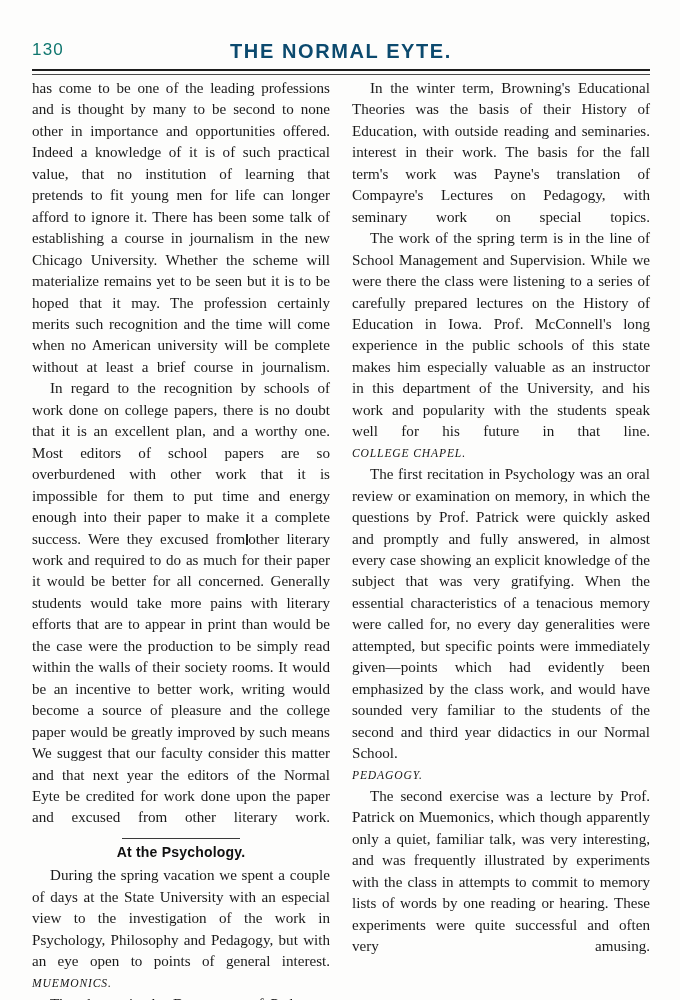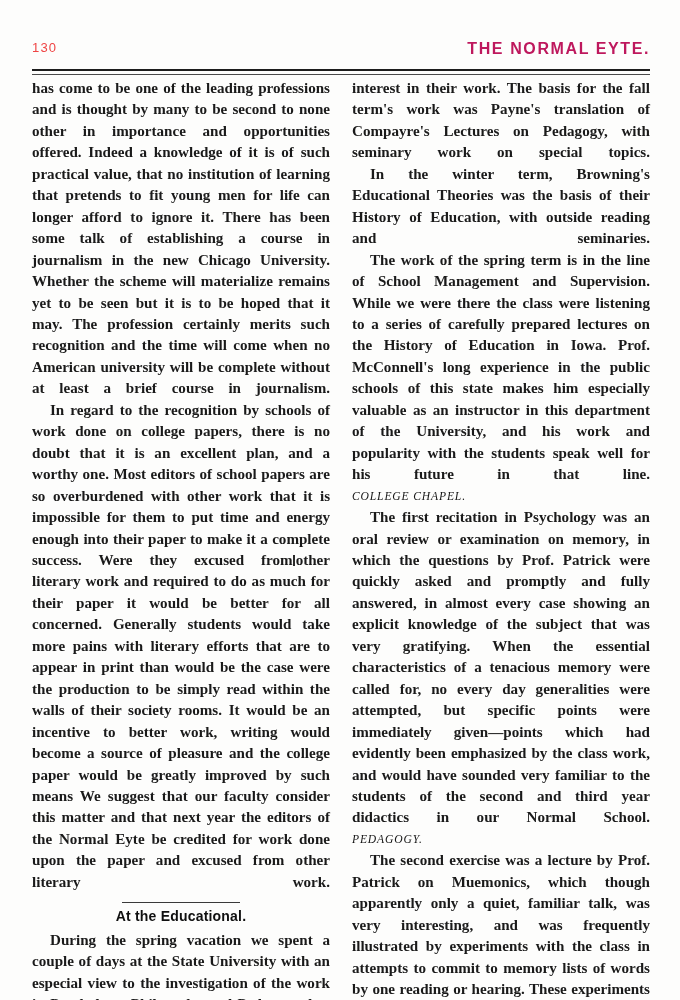--- a/index.html
+++ b/index.html
@@ -30,35 +30,35 @@
     left: 32px;
     top: 40px;
     width: 618px;
     height: 24px;
   }
   .folio {
     position: absolute;
     left: 0;
     top: 0;
     font-family: "Liberation Sans", "DejaVu Sans", sans-serif;
-    font-size: 13px;
+    font-size: 17px;
     letter-spacing: 1.2px;
-    color: #ef4444;
+    color: #0f766e;
   }
   .head-title {
     position: absolute;
     left: 0;
     top: 0;
     width: 618px;
-    text-align: right;
+    text-align: center;
     font-family: "Liberation Sans", "DejaVu Sans", sans-serif;
     font-weight: bold;
-    font-size: 16px;
+    font-size: 20px;
     letter-spacing: 1.6px;
-    color: #be185d;
+    color: #0c4a6e;
   }
 
   .head-rule {
     position: absolute;
     left: 32px;
     top: 69px;
     width: 618px;
     height: 3px;
     border-top: 2px solid #1d1d1d;
     border-bottom: 1px solid #4a4a4a;
@@ -86,21 +86,21 @@
     font-size: 15.1px;
     line-height: 21.45px;
     text-align: justify;
     text-align-last: left;
     text-indent: 18px;
     word-spacing: 0.5px;
     -webkit-hyphens: none;
     hyphens: none;
   }
   p.para.noindent { text-indent: 0; }
-  p.para.last-full { text-align-last: justify; font-weight: bold; }
+  p.para.last-full { text-align-last: justify; }
 
   em.ital { font-style: italic; }
 
   .smallcap-head {
     margin: 0;
     font-size: 11.6px;
     letter-spacing: 0.85px;
     text-align: left;
     font-variant: normal;
     line-height: 21.45px;
@@ -150,35 +150,35 @@
   <div class="columns">
 
     <div class="col col-left">
 
       <p class="para noindent last-full">has come to be one of the leading professions and is thought by many to be second to none other in importance and opportunities offered. Indeed a knowledge of it is of such practical value, that no institution of learning that pretends to fit young men for life can longer afford to ignore it. There has been some talk of establishing a course in journalism in the new Chicago University. Whether the scheme will materialize remains yet to be seen but it is to be hoped that it may. The profession certainly merits such recognition and the time will come when no American university will be complete without at least a brief course in journalism.</p>
 
       <p class="para last-full"><span>In regard to the recognition by schools of work done on college papers, there is no doubt that it is an excellent plan, and a worthy one. Most editors of school papers are so overburdened with other work that it is impossible for them to put time and energy enough into their paper to make it a complete success. Were they excused from</span><span class="artifact-bar"></span><span>other literary work and required to do as much for their paper it would be better for all concerned. Generally students would take more pains with literary efforts that are to appear in print than would be the case were the production to be simply read within the walls of their society rooms. It would be an incentive to better work, writing would become a source of pleasure and the college paper would be greatly improved by such means We suggest that our faculty consider this matter and that next year the editors of the Normal Eyte be credited for work done upon the paper and excused from other literary work.</span></p>
 
       <div class="section-divider"></div>
 
-      <p class="section-head">At the Educational.</p>
+      <p class="section-head">At the Psychology.</p>
 
       <p class="para last-full">During the spring vacation we spent a couple of days at the State University with an especial view to the investigation of the work in Psychology, Philosophy and Pedagogy, but with an eye open to points of general interest.</p>
 
       <p class="smallcap-head">MUEMONICS.</p>
 
       <p class="para last-full">The classes in the Department of Pedagogy vary from twelve to eighteen in enrollment, and the students showed much</p>
 
     </div>
 
     <div class="col col-right">
 
+      <p class="para last-full">In the winter term, Browning's Educational Theories was the basis of their History of Education, with outside reading and seminaries.</p>
+
       <p class="para noindent last-full">interest in their work. The basis for the fall term's work was Payne's translation of Compayre's Lectures on Pedagogy, with seminary work on special topics.</p>
-
-      <p class="para last-full">In the winter term, Browning's Educational Theories was the basis of their History of Education, with outside reading and seminaries.</p>
 
       <p class="para last-full">The work of the spring term is in the line of School Management and Supervision. While we were there the class were listening to a series of carefully prepared lectures on the History of Education in Iowa. Prof. McConnell's long experience in the public schools of this state makes him especially valuable as an instructor in this department of the University, and his work and popularity with the students speak well for his future in that line.</p>
 
       <p class="smallcap-head">COLLEGE CHAPEL.</p>
 
 
 
       <p class="para last-full">The first recitation in Psychology was an oral review or examination on memory, in which the questions by Prof. Patrick were quickly asked and promptly and fully answered, in almost every case showing an explicit knowledge of the subject that was very gratifying. When the essential characteristics of a tenacious memory were called for, no every day generalities were attempted, but specific points were immediately given—points which had evidently been emphasized by the class work, and would have sounded very familiar to the students of the second and third year didactics in our Normal School.</p>
 
       <p class="smallcap-head">PEDAGOGY.</p>

